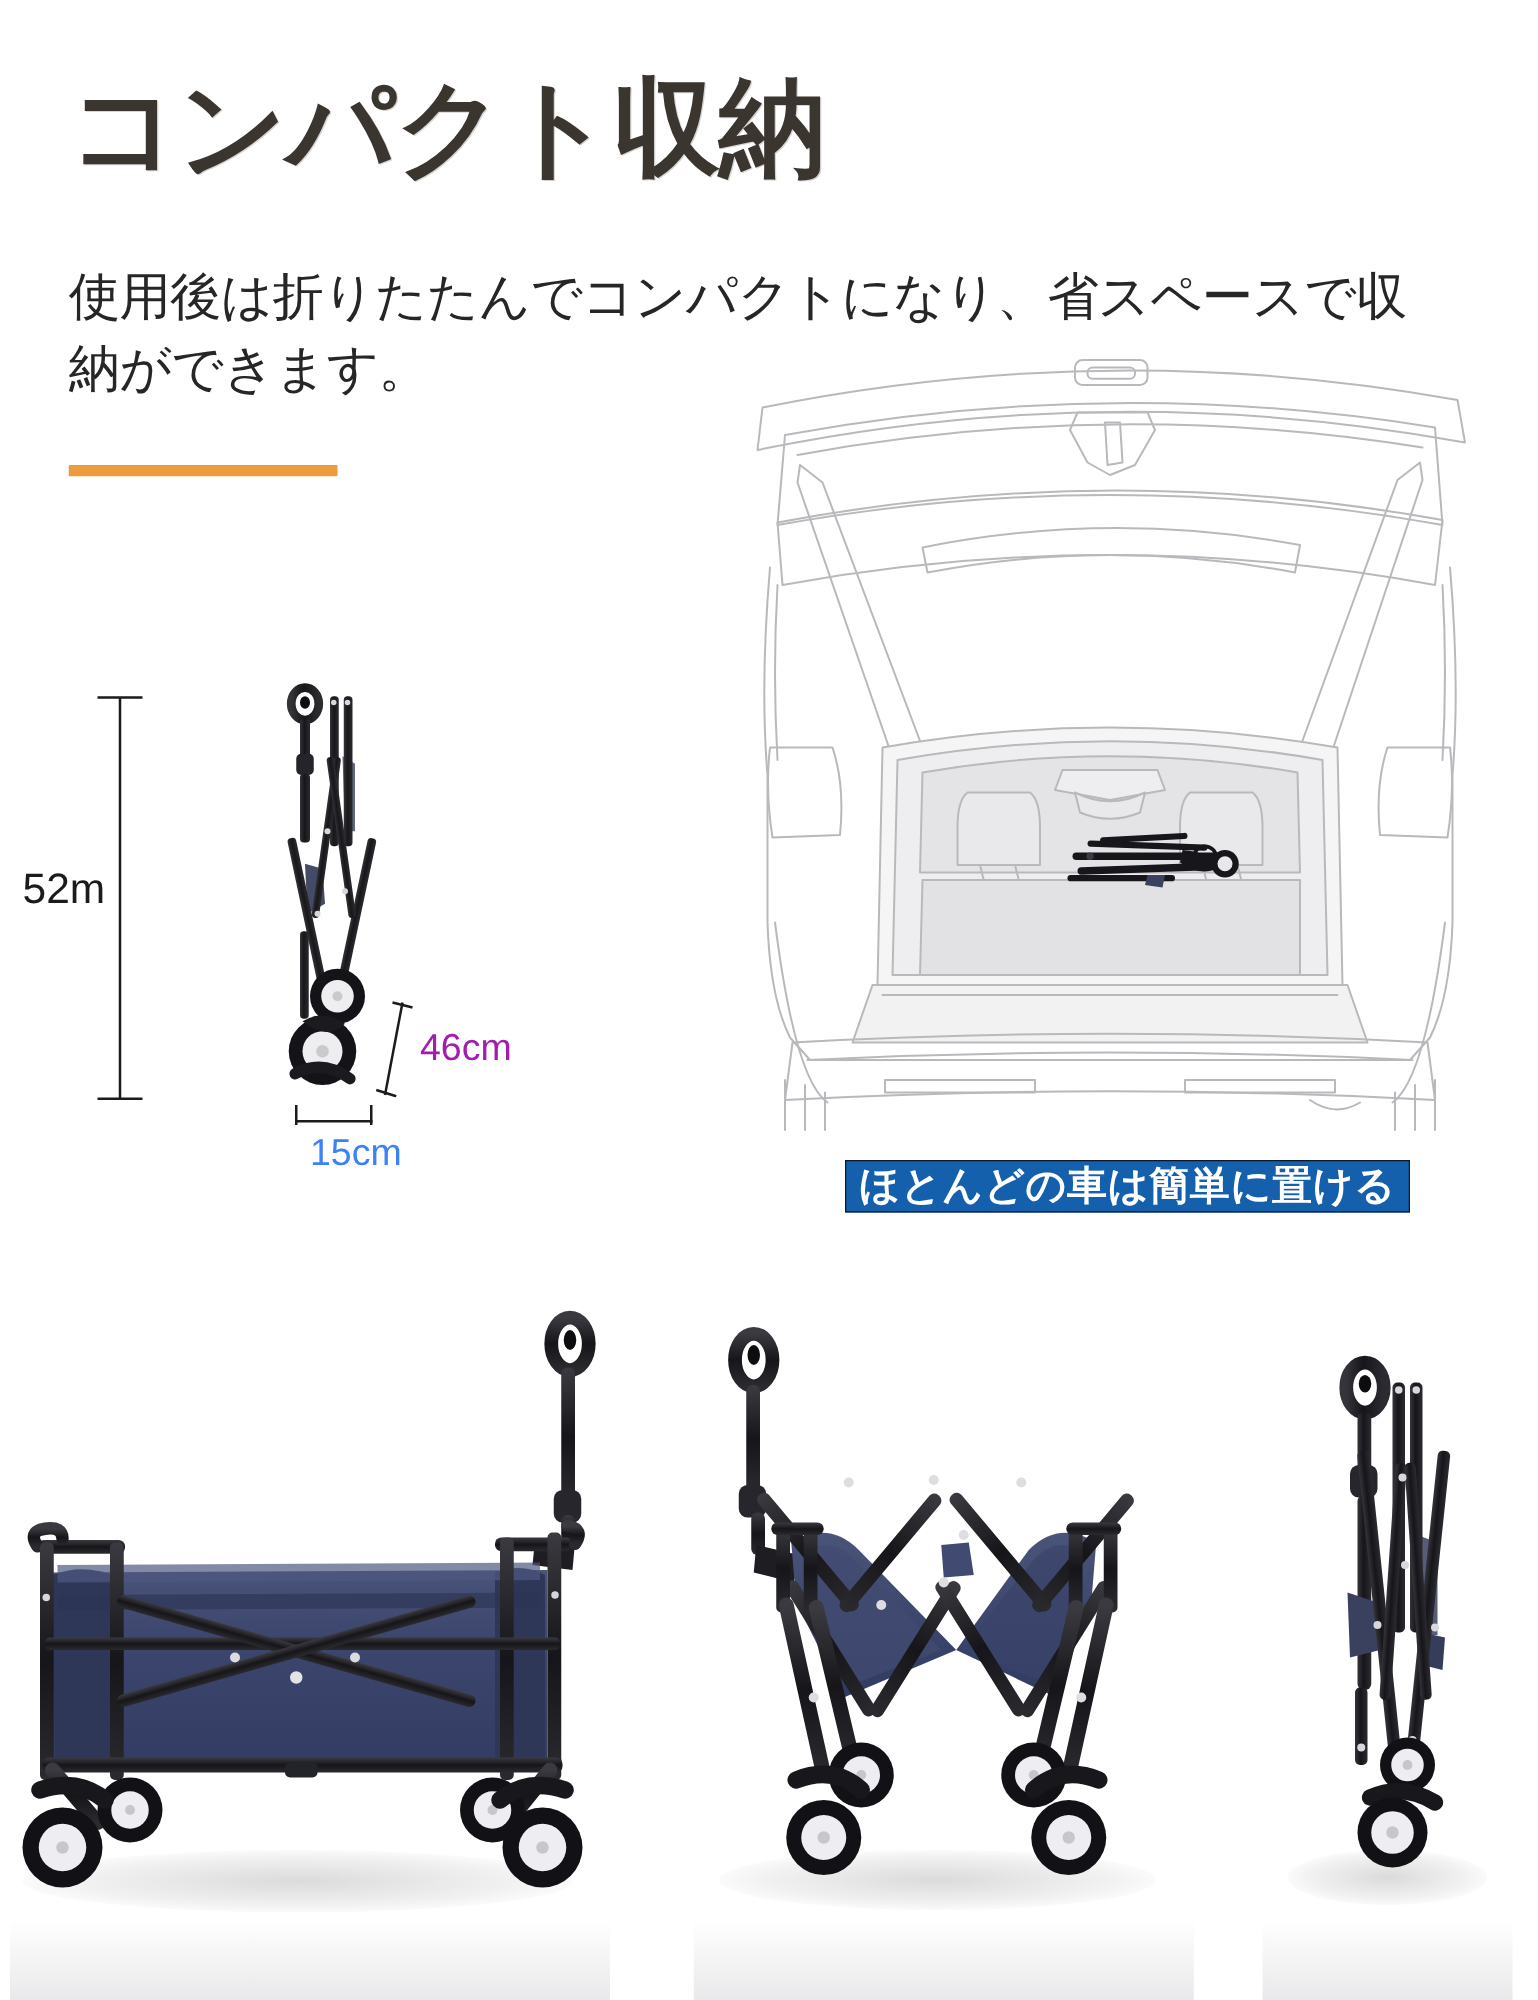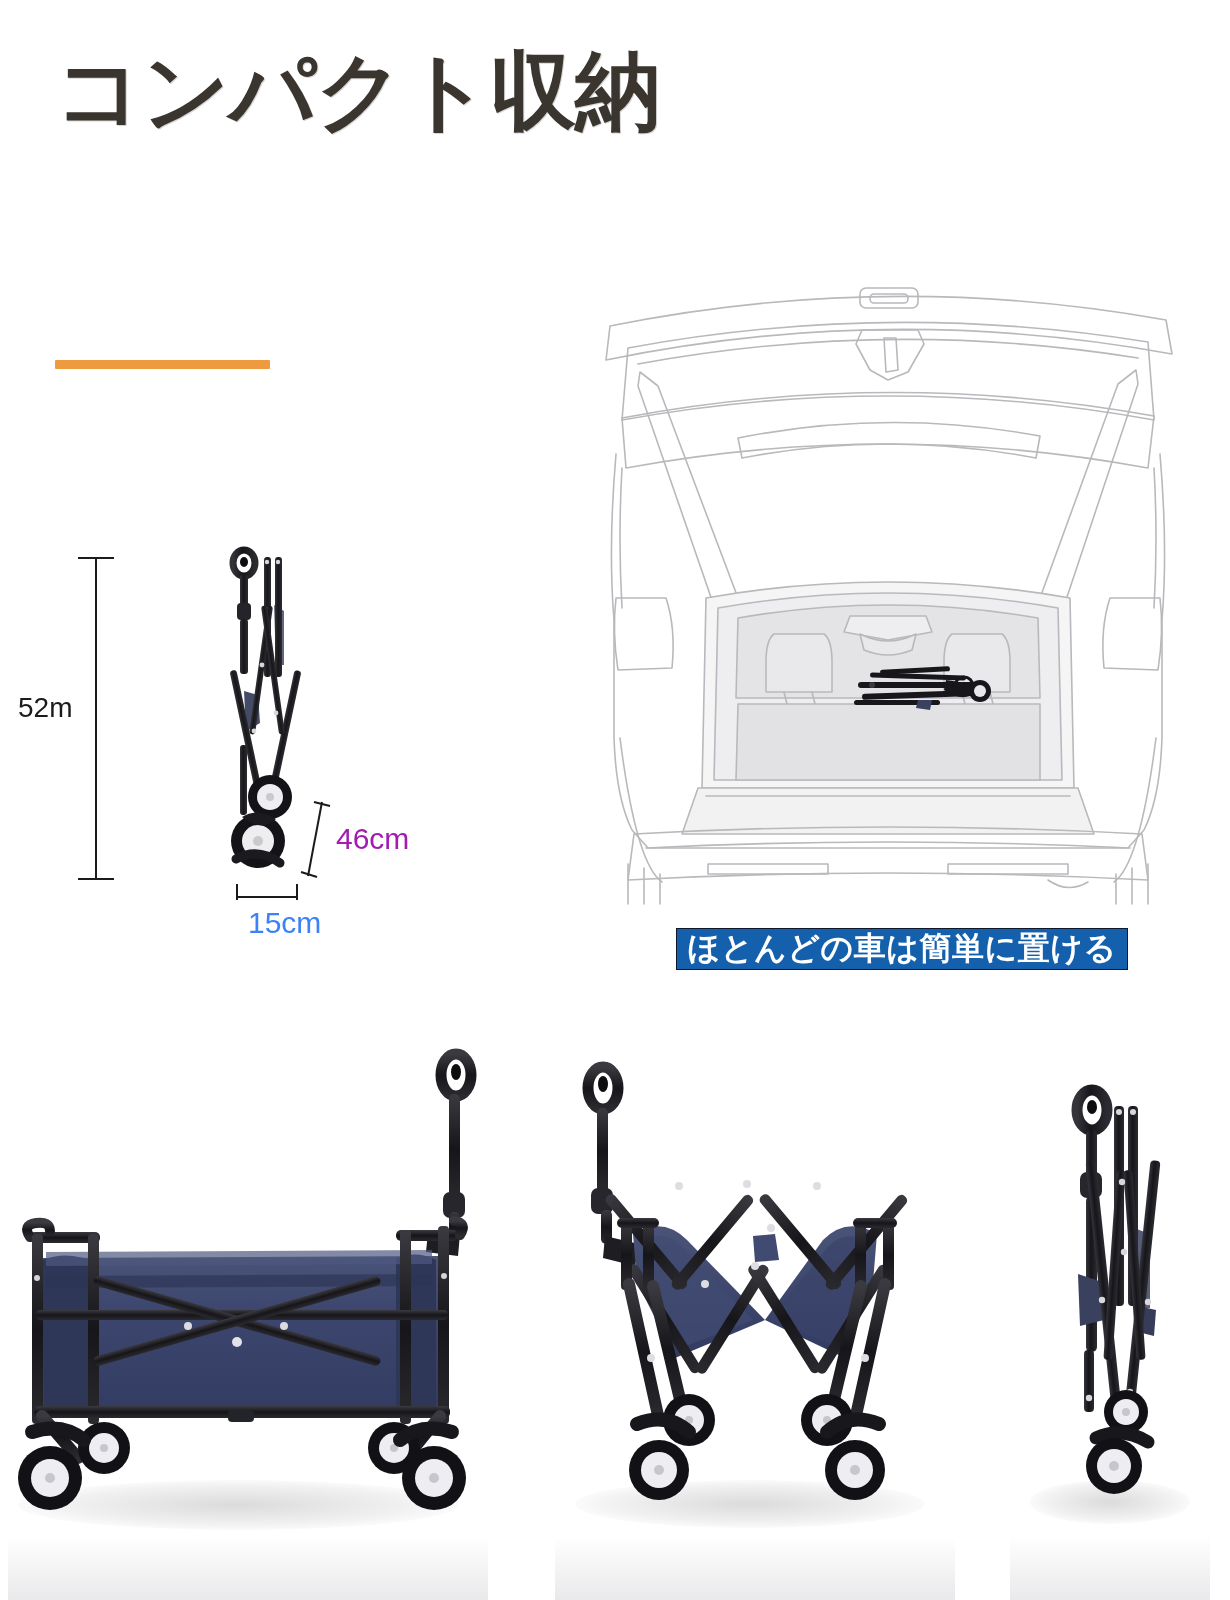--- a/index.html
+++ b/index.html
@@ -4,21 +4,21 @@
 <style>
   * { margin:0; padding:0; box-sizing:border-box; }
   html,body { background:#ffffff; }
   body {
     width:1230px; height:1600px;
     font-family:"Liberation Sans","DejaVu Sans",sans-serif;
     position:relative; overflow:hidden;
   }
 
   
-  #header { position:absolute; left:0; top:0; width:1006px; height:400px; }
+  #header { position:absolute; left:0; top:12px; width:1006px; height:400px; }
   #page-title {
     position:absolute; left:55px; top:48px;
     font-size:86px; font-weight:700; line-height:1.02;
     color:#3a352f; letter-spacing:-1px;
     text-shadow:1px 1px 0 rgba(140,135,130,.35);
     white-space:nowrap;
   }
   #subtitle {
     position:absolute; left:55px; top:196px; width:1080px;
     font-size:41px; font-weight:400; line-height:1.42;
@@ -28,21 +28,21 @@
     position:absolute; left:55px; top:360px;
     width:215px; height:9px; border-radius:1px;
   }
 
   .dim-line { position:absolute; background:#1b1b1b; }
 
   
   #dim-v-line   { left:95px; top:558px; width:2px;  height:322px; }
   #dim-v-cap-t  { left:78px; top:557px; width:36px; height:2px; }
   #dim-v-cap-b  { left:78px; top:878px; width:36px; height:2px; }
-  #dim-v-label  { position:absolute; left:18px; top:692px; font-size:28px; color:#1b1b1b; }
+  #dim-v-label  { position:absolute; left:18px; top:692px; font-size:34px; color:#1b1b1b; }
 
   
   #dim-h-line   { left:236px; top:896px; width:62px; height:2px; }
   #dim-h-cap-l  { left:236px; top:884px; width:2px;  height:16px; }
   #dim-h-cap-r  { left:296px; top:884px; width:2px;  height:16px; }
   #dim-h-label  { position:absolute; left:248px; top:906px; font-size:30px; color:#3b82f6; }
 
   
   #dim-d-wrap   { position:absolute; left:300px; top:798px; width:40px; height:80px; }
   #dim-d-label  { position:absolute; left:336px; top:822px; font-size:30px; color:#a21caf; }
@@ -83,20 +83,21 @@
     background:linear-gradient(180deg,#ffffff 0%,#ffffff 60%,#f3f3f4 82%,#e9e9eb 100%);
   }
 </style>
 </head>
 <body>
 
 <div id="header">
 
   <div id="page-title">コンパクト収納</div>
 
+  <div id="subtitle">使用後は折りたたんでコンパクトになり、省スペースで収納ができます。</div>
 
   <div id="accent-bar" style="background: rgb(238, 155, 63);"></div>
 </div>
 
 <div>
 
   <svg id="folded-wagon" viewBox="0 0 100 330">
     <defs>
       <linearGradient id="frameG" x1="0" y1="0" x2="1" y2="0">
         <stop offset="0%" stop-color="#333338"></stop>

